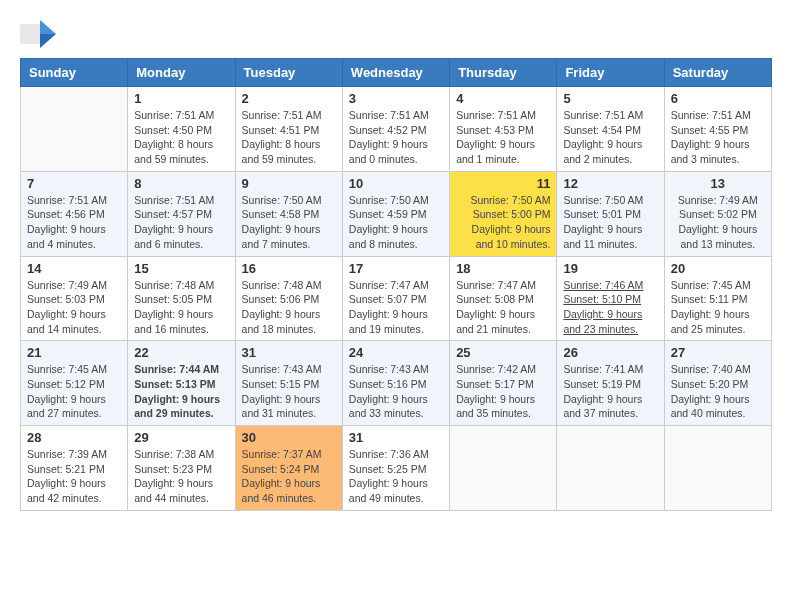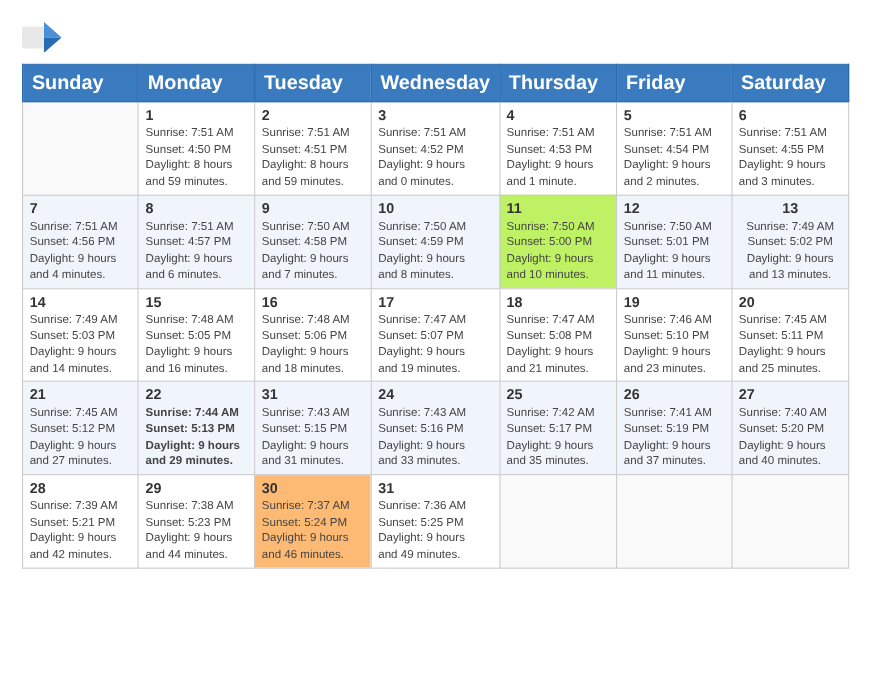--- a/index.html
+++ b/index.html
@@ -41,21 +41,21 @@
     .calendar {
       width: 100%;
       border-collapse: collapse;
       font-size: 11px;
     }
     .calendar th {
       background-color: #3a7bbf;
       color: #fff;
       text-align: left;
       padding: 6px 8px;
-      font-size: 18px;
+      font-size: 13px;
       font-weight: bold;
       border: 1px solid #2a6aae;
     }
     .calendar td {
       border: 1px solid #ccc;
       vertical-align: top;
       padding: 4px 6px;
       width: 14.28%;
       min-height: 80px;
       color: #333;
@@ -185,21 +185,21 @@
 Daylight: 9 hours
 and 7 minutes.</div>
         </td>
         <td style="background: rgb(240, 244, 251);">
           <span class="day-number">10</span>
           <div class="day-info" style="white-space: pre-line;">Sunrise: 7:50 AM
 Sunset: 4:59 PM
 Daylight: 9 hours
 and 8 minutes.</div>
         </td>
-        <td style="background: #bef264;">
+        <td style="background: #fde047; text-align: right;">
           <span class="day-number">11</span>
           <div class="day-info" style="white-space: pre-line;">Sunrise: 7:50 AM
 Sunset: 5:00 PM
 Daylight: 9 hours
 and 10 minutes.</div>
         </td>
         <td style="background: rgb(240, 244, 251);">
           <span class="day-number">12</span>
           <div class="day-info" style="white-space: pre-line;">Sunrise: 7:50 AM
 Sunset: 5:01 PM
@@ -245,21 +245,21 @@
         </td>
         <td style="background: rgb(255, 255, 255);">
           <span class="day-number">18</span>
           <div class="day-info" style="white-space: pre-line;">Sunrise: 7:47 AM
 Sunset: 5:08 PM
 Daylight: 9 hours
 and 21 minutes.</div>
         </td>
         <td style="background: rgb(255, 255, 255);">
           <span class="day-number">19</span>
-          <div class="day-info" style="white-space: pre-line;">Sunrise: 7:46 AM
+          <div class="day-info" style="white-space: pre-line; text-decoration: underline;">Sunrise: 7:46 AM
 Sunset: 5:10 PM
 Daylight: 9 hours
 and 23 minutes.</div>
         </td>
         <td style="background: rgb(255, 255, 255); margin-left: 20px;">
           <span class="day-number">20</span>
           <div class="day-info" style="white-space: pre-line;">Sunrise: 7:45 AM
 Sunset: 5:11 PM
 Daylight: 9 hours
 and 25 minutes.</div>

